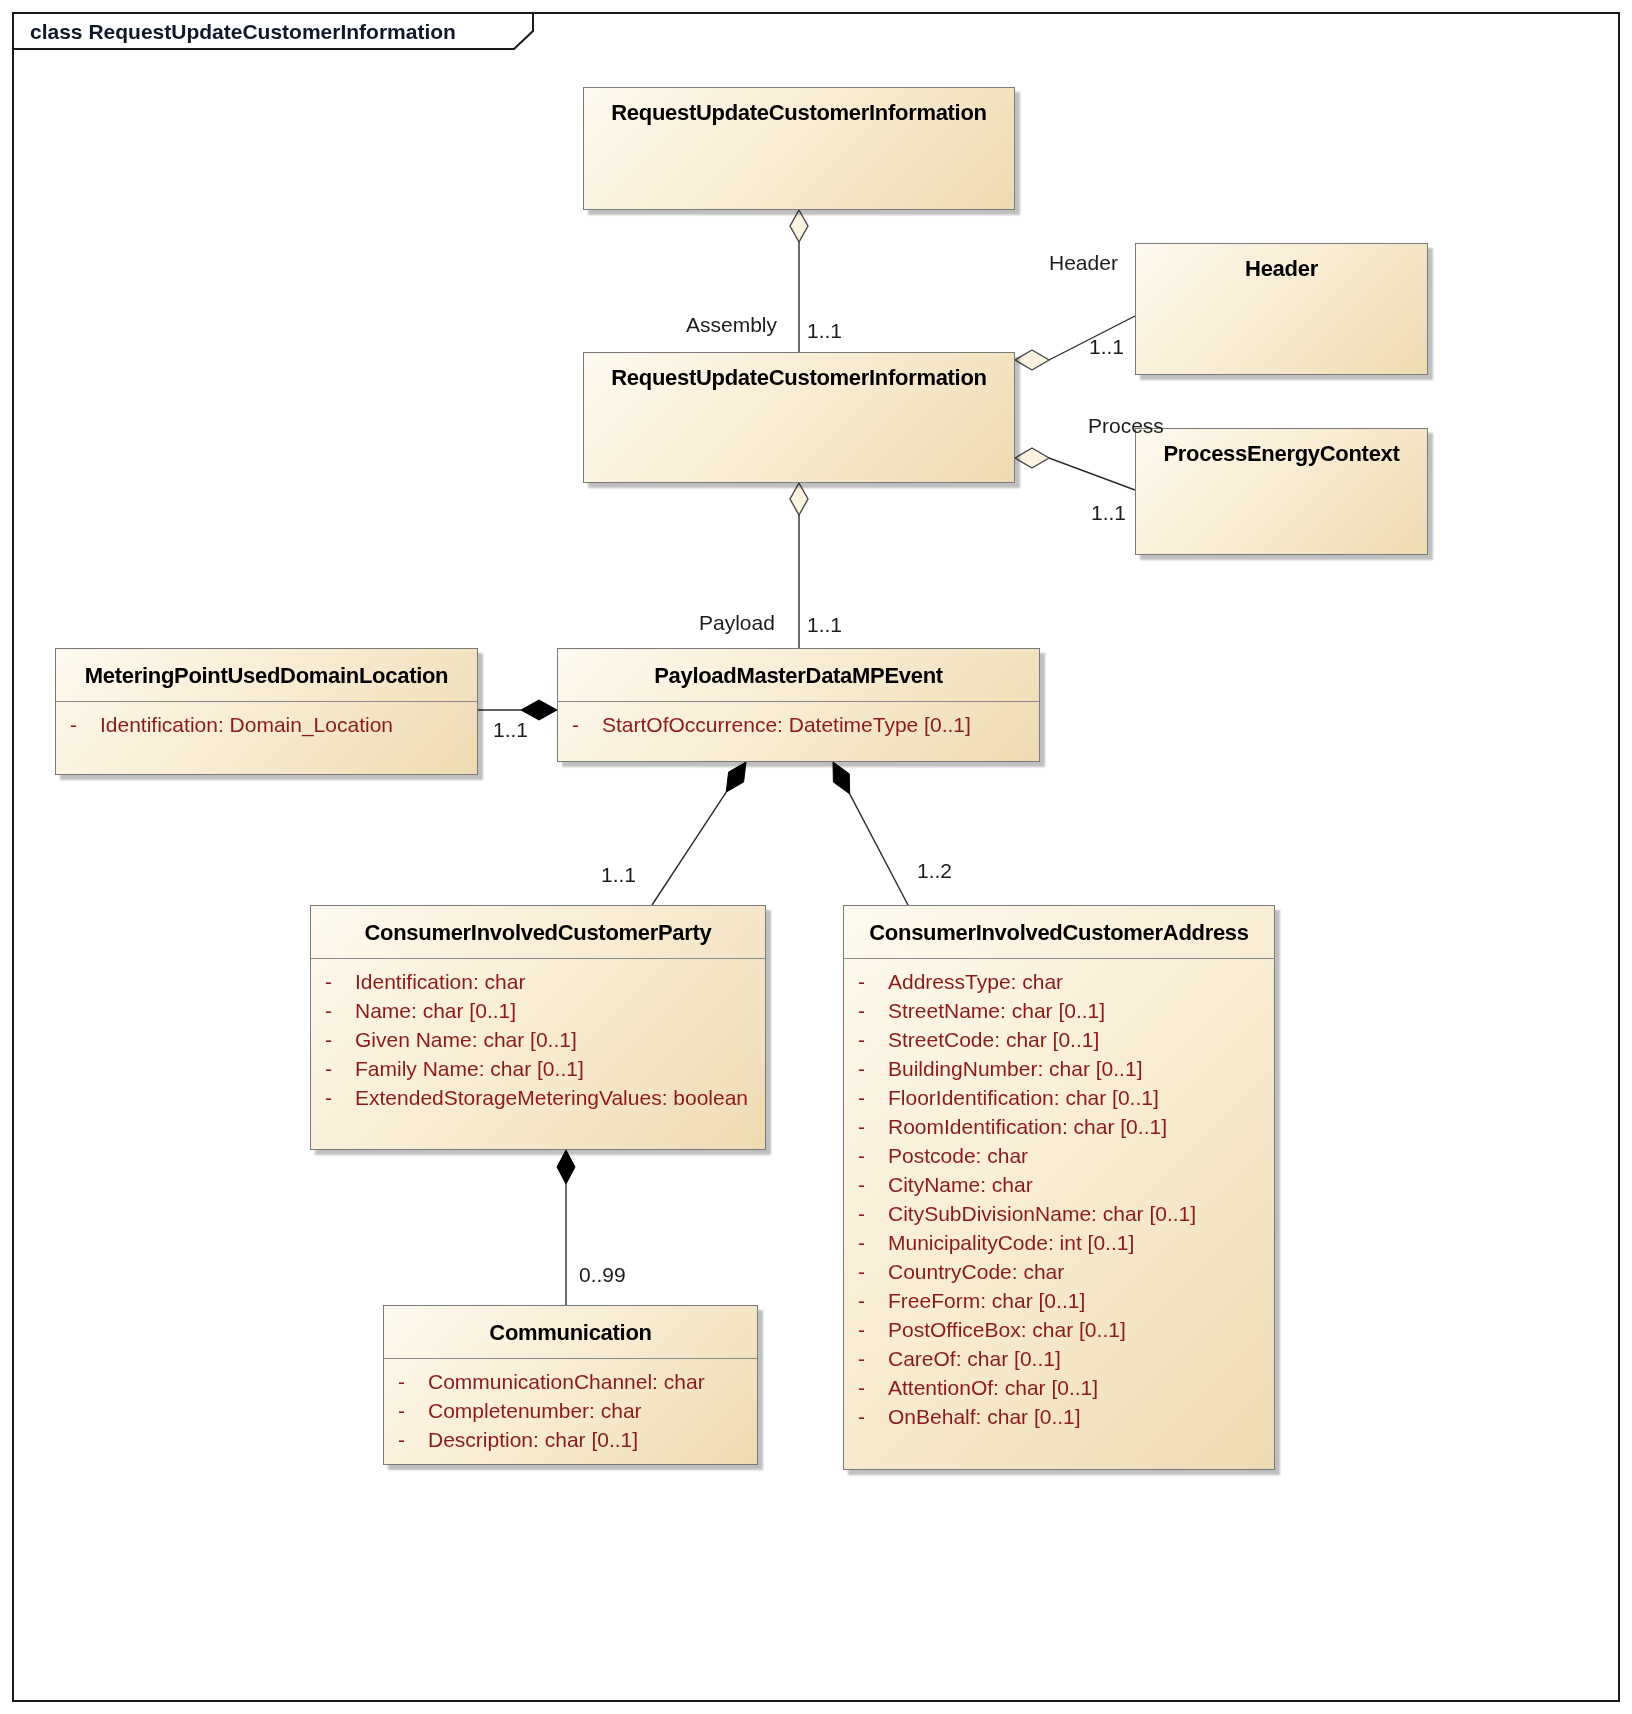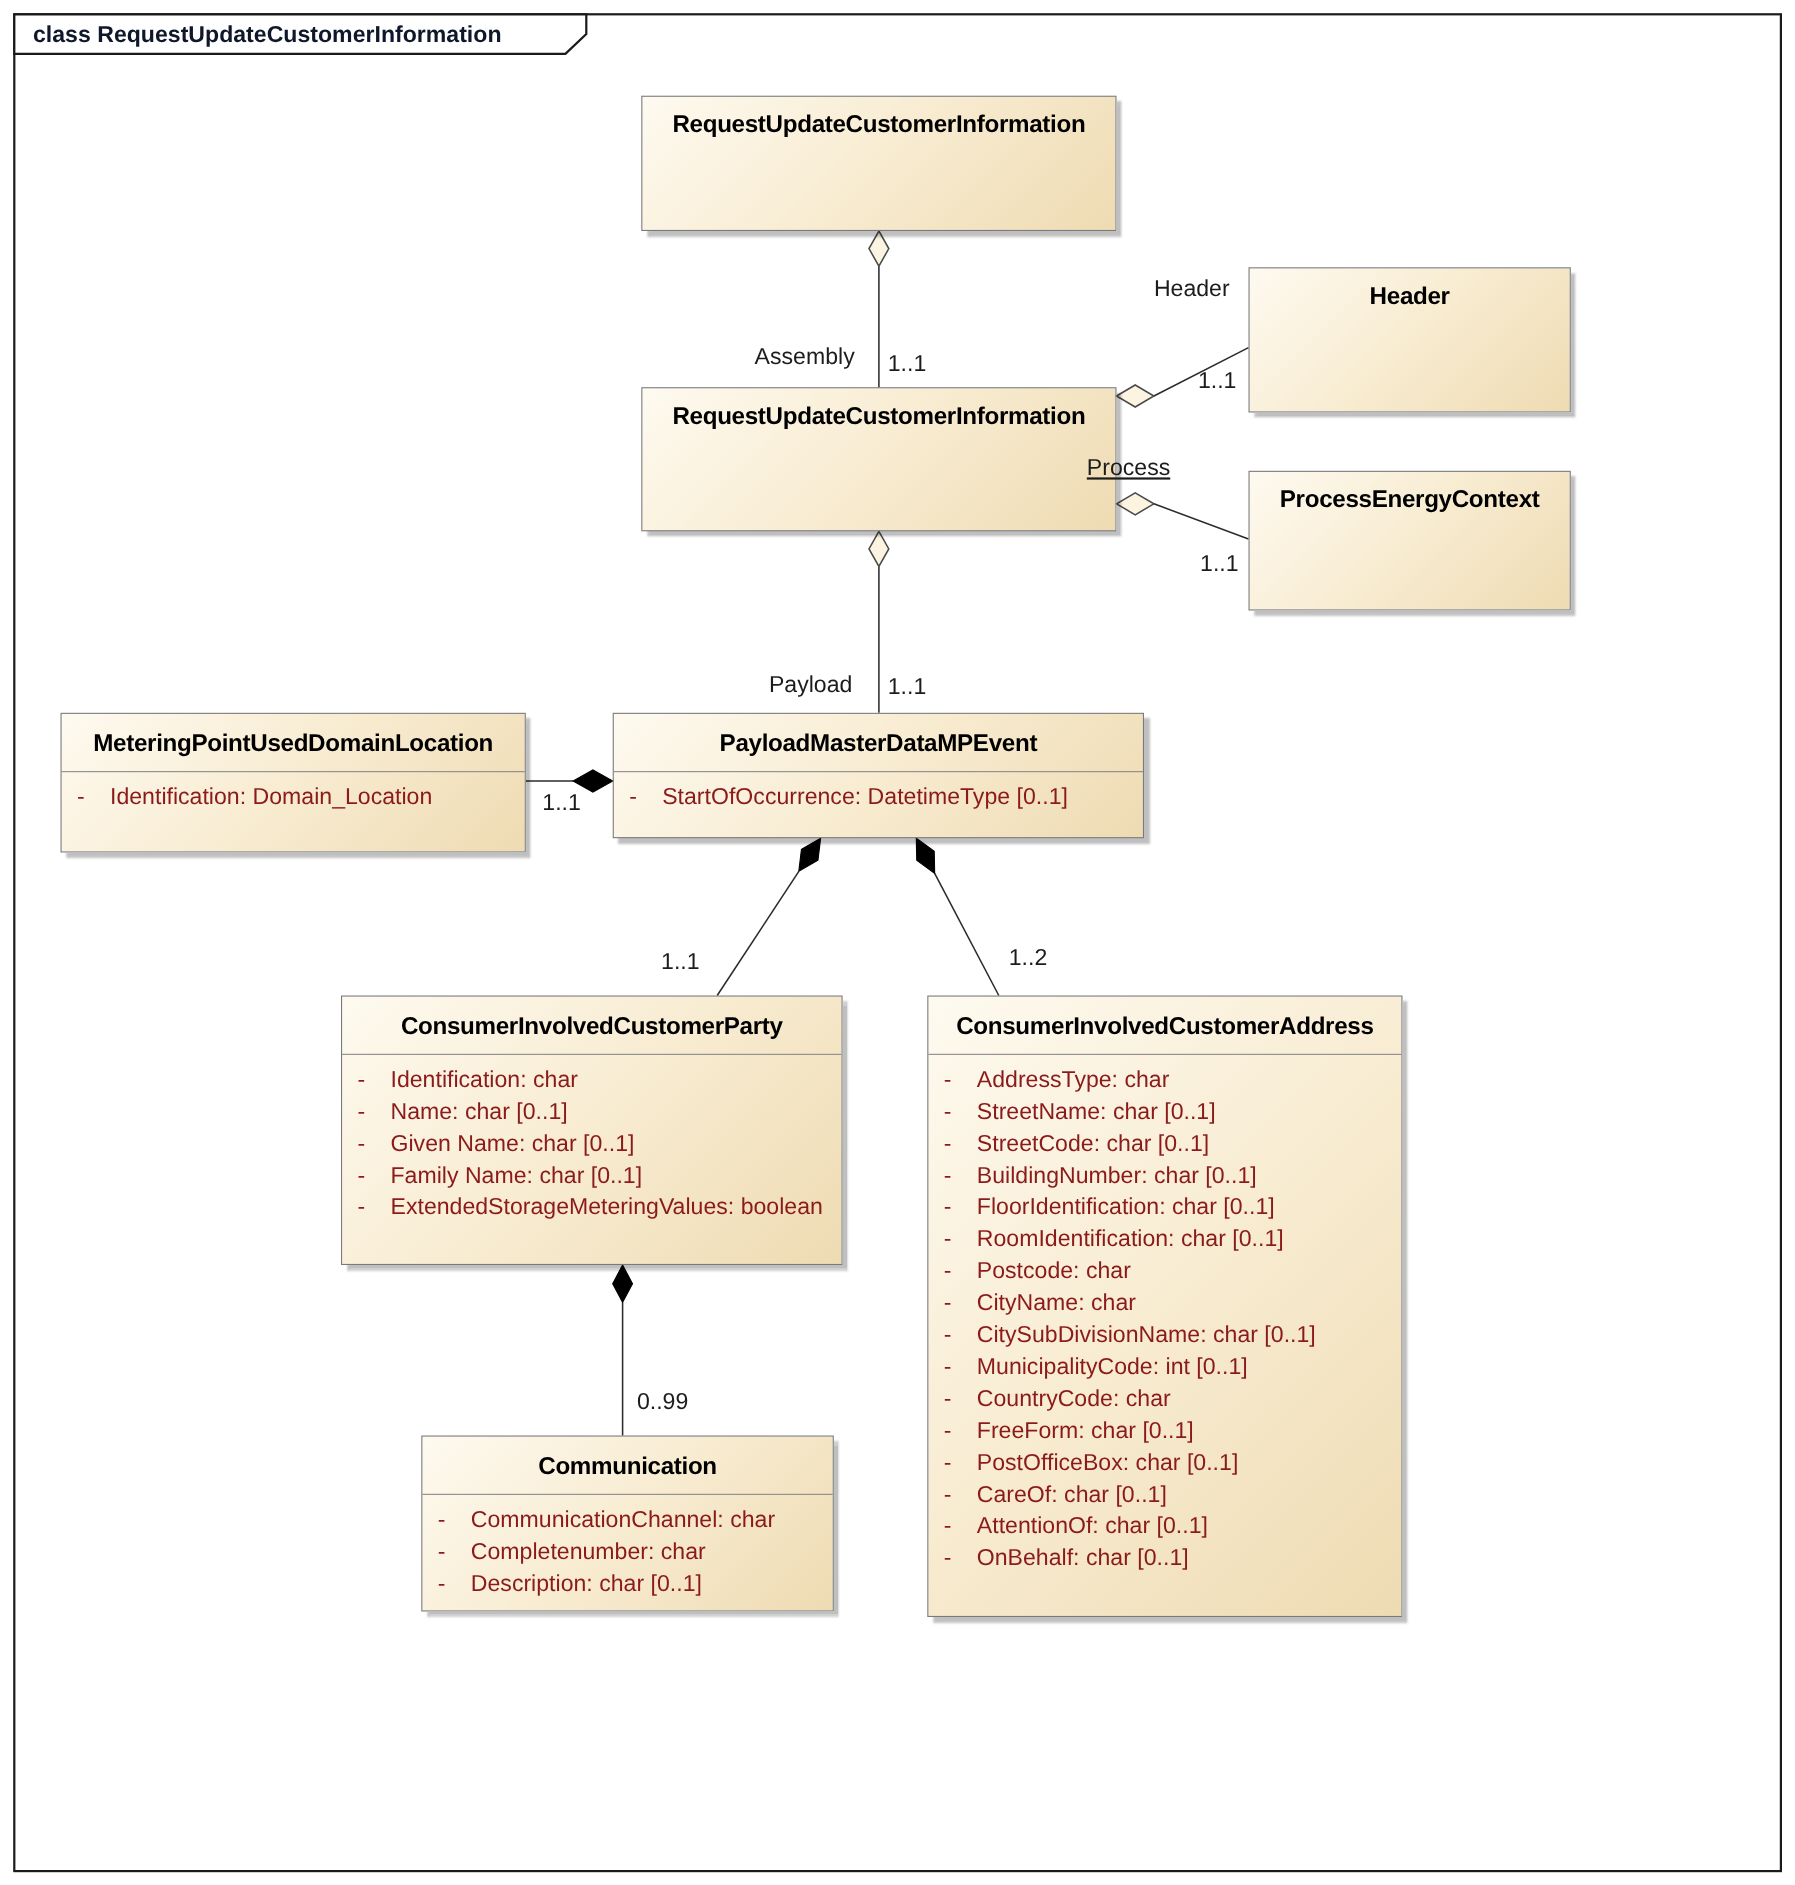--- a/index.html
+++ b/index.html
@@ -210,21 +210,21 @@
       </div>
       </div>
   </div>
 
   <div class="edge-label" style="left:686px; top:312px;">Assembly</div>
   <div class="edge-label" style="left:807px; top:318px;">1..1</div>
 
   <div class="edge-label" style="left:1049px; top:250px;">Header</div>
   <div class="edge-label" style="left:1089px; top:334px;">1..1</div>
 
-  <div class="edge-label" style="left:988px; top:413px;text-decoration:underline;">Process</div>
+  <div class="edge-label" style="left:1088px; top:413px;">Process</div>
   <div class="edge-label" style="left:1091px; top:500px;">1..1</div>
 
   <div class="edge-label" style="left:699px; top:610px;">Payload</div>
   <div class="edge-label" style="left:807px; top:612px;">1..1</div>
 
   <div class="edge-label" style="left:493px; top:717px;">1..1</div>
 
   <div class="edge-label" style="left:601px; top:862px;">1..1</div>
 
   <div class="edge-label" style="left:917px; top:858px;">1..2</div>

